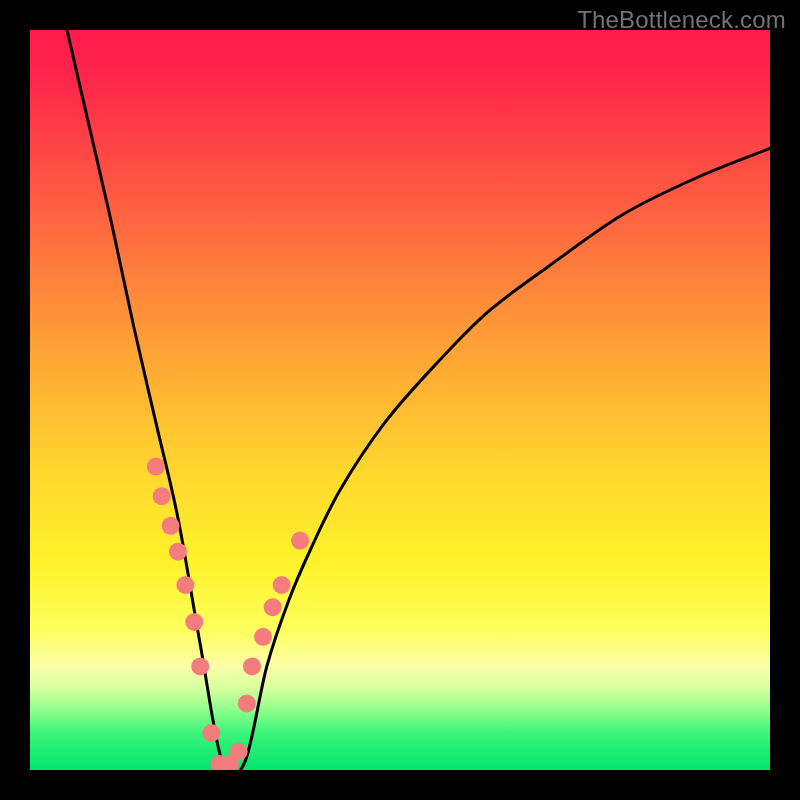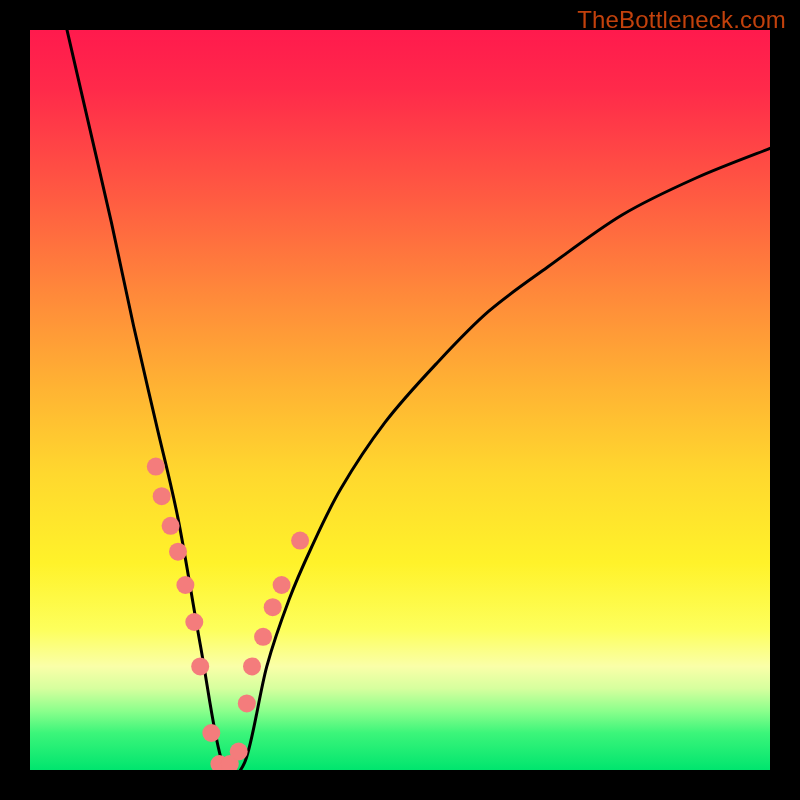--- a/index.html
+++ b/index.html
@@ -38,21 +38,21 @@
       #d6ff9e 89%,
       #8cff8c 92%,
       #3cf57a 95%,
       #00e56e 100%
     );
   }
   .attribution {
     position: absolute;
     top: 6px;
     right: 14px;
-    color: #c2410c;
+    color: #737373;
     font-size: 24px;
     font-weight: 500;
     letter-spacing: 0.2px;
   }
   svg.curve {
     position: absolute;
     left: 0;
     top: 0;
     width: 740px;
     height: 740px;

